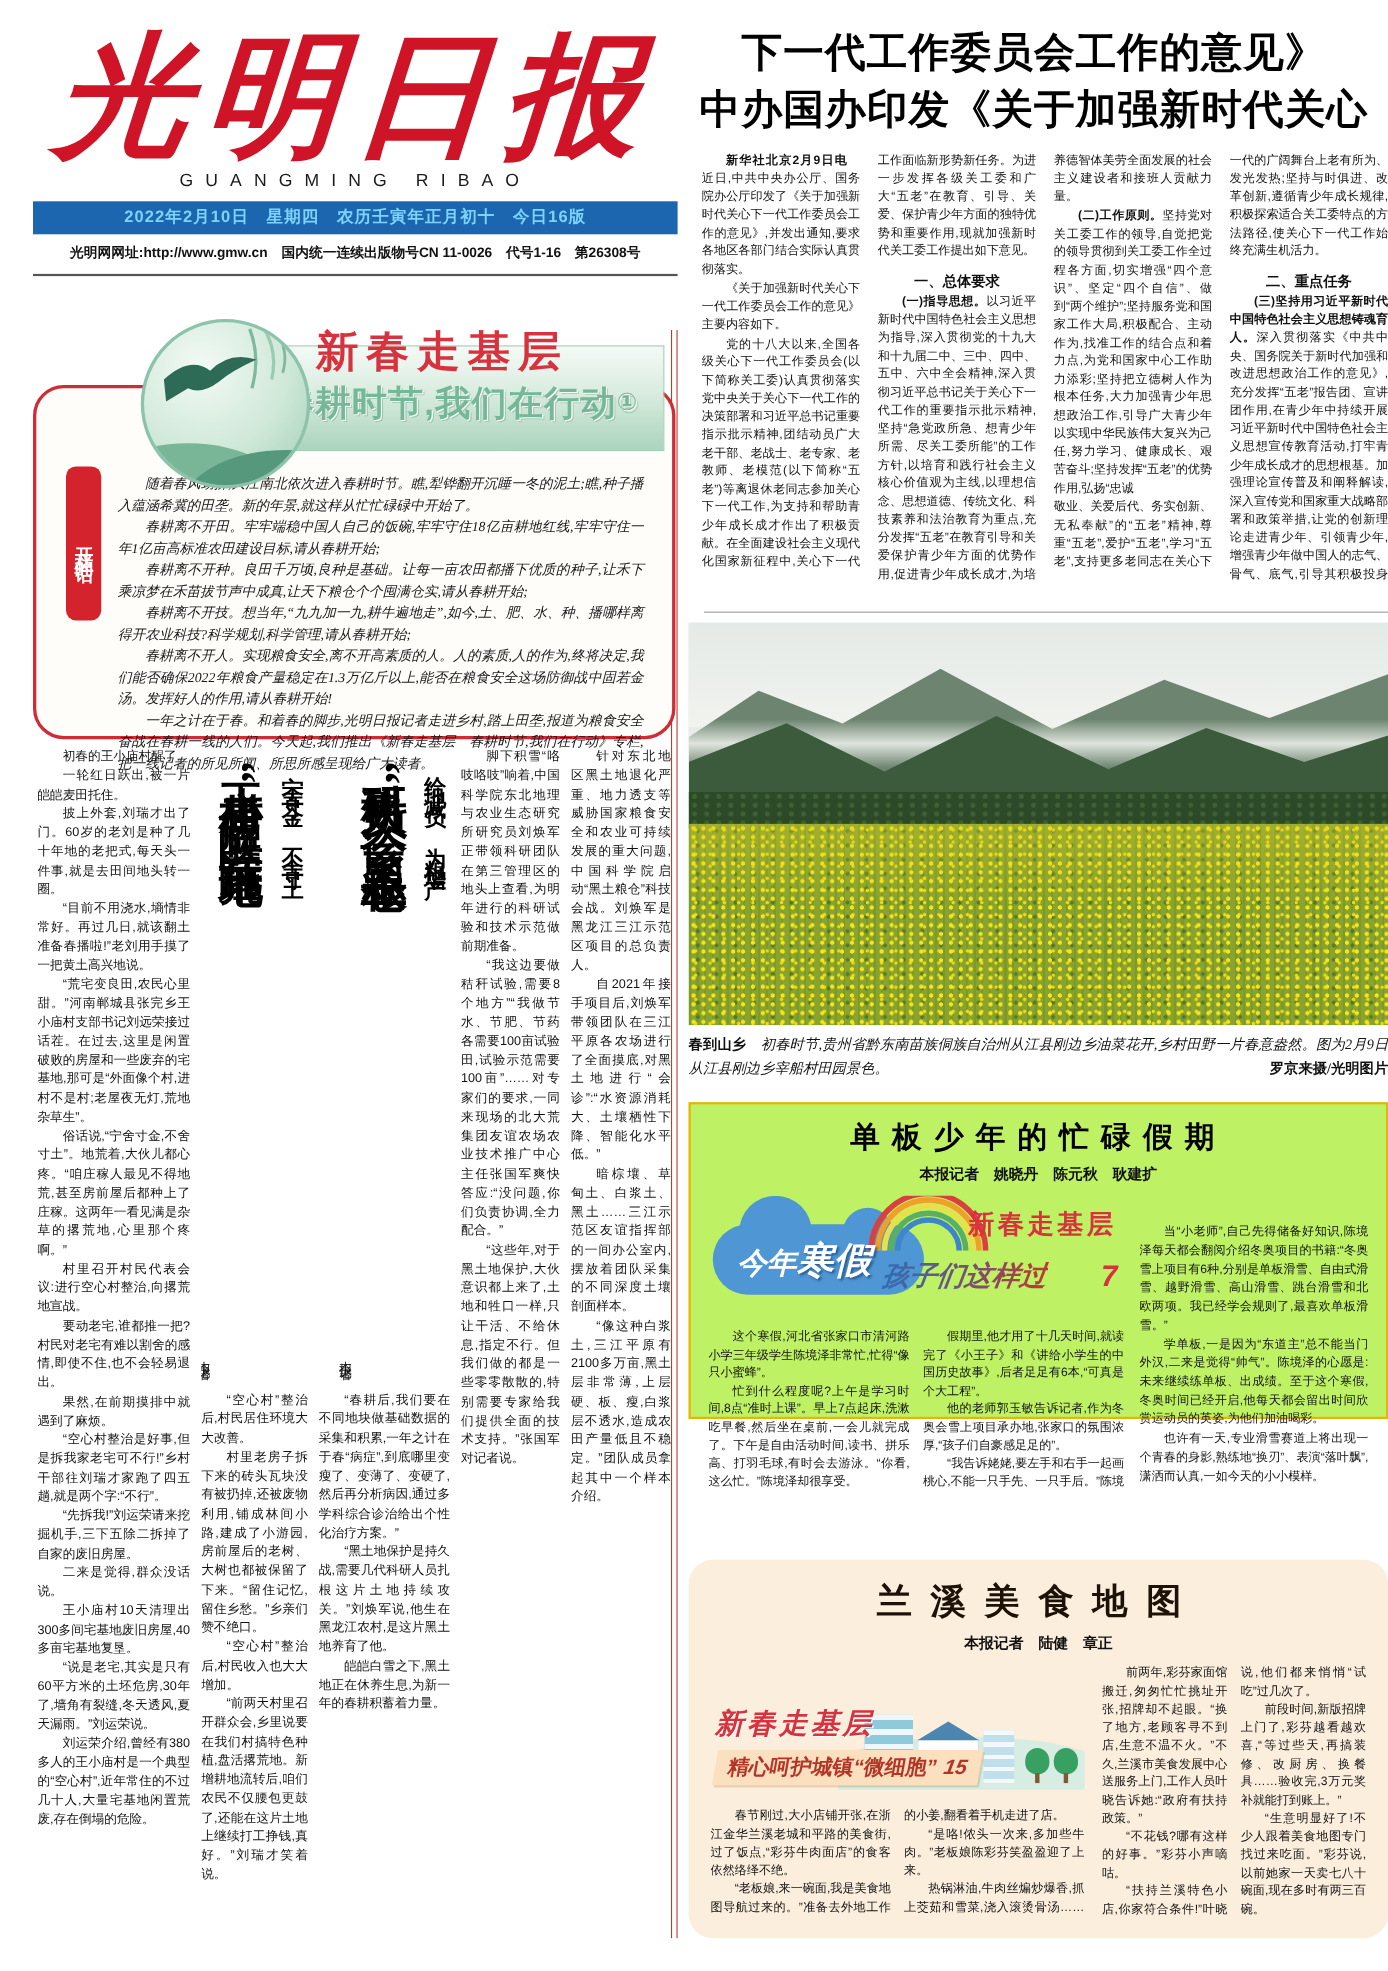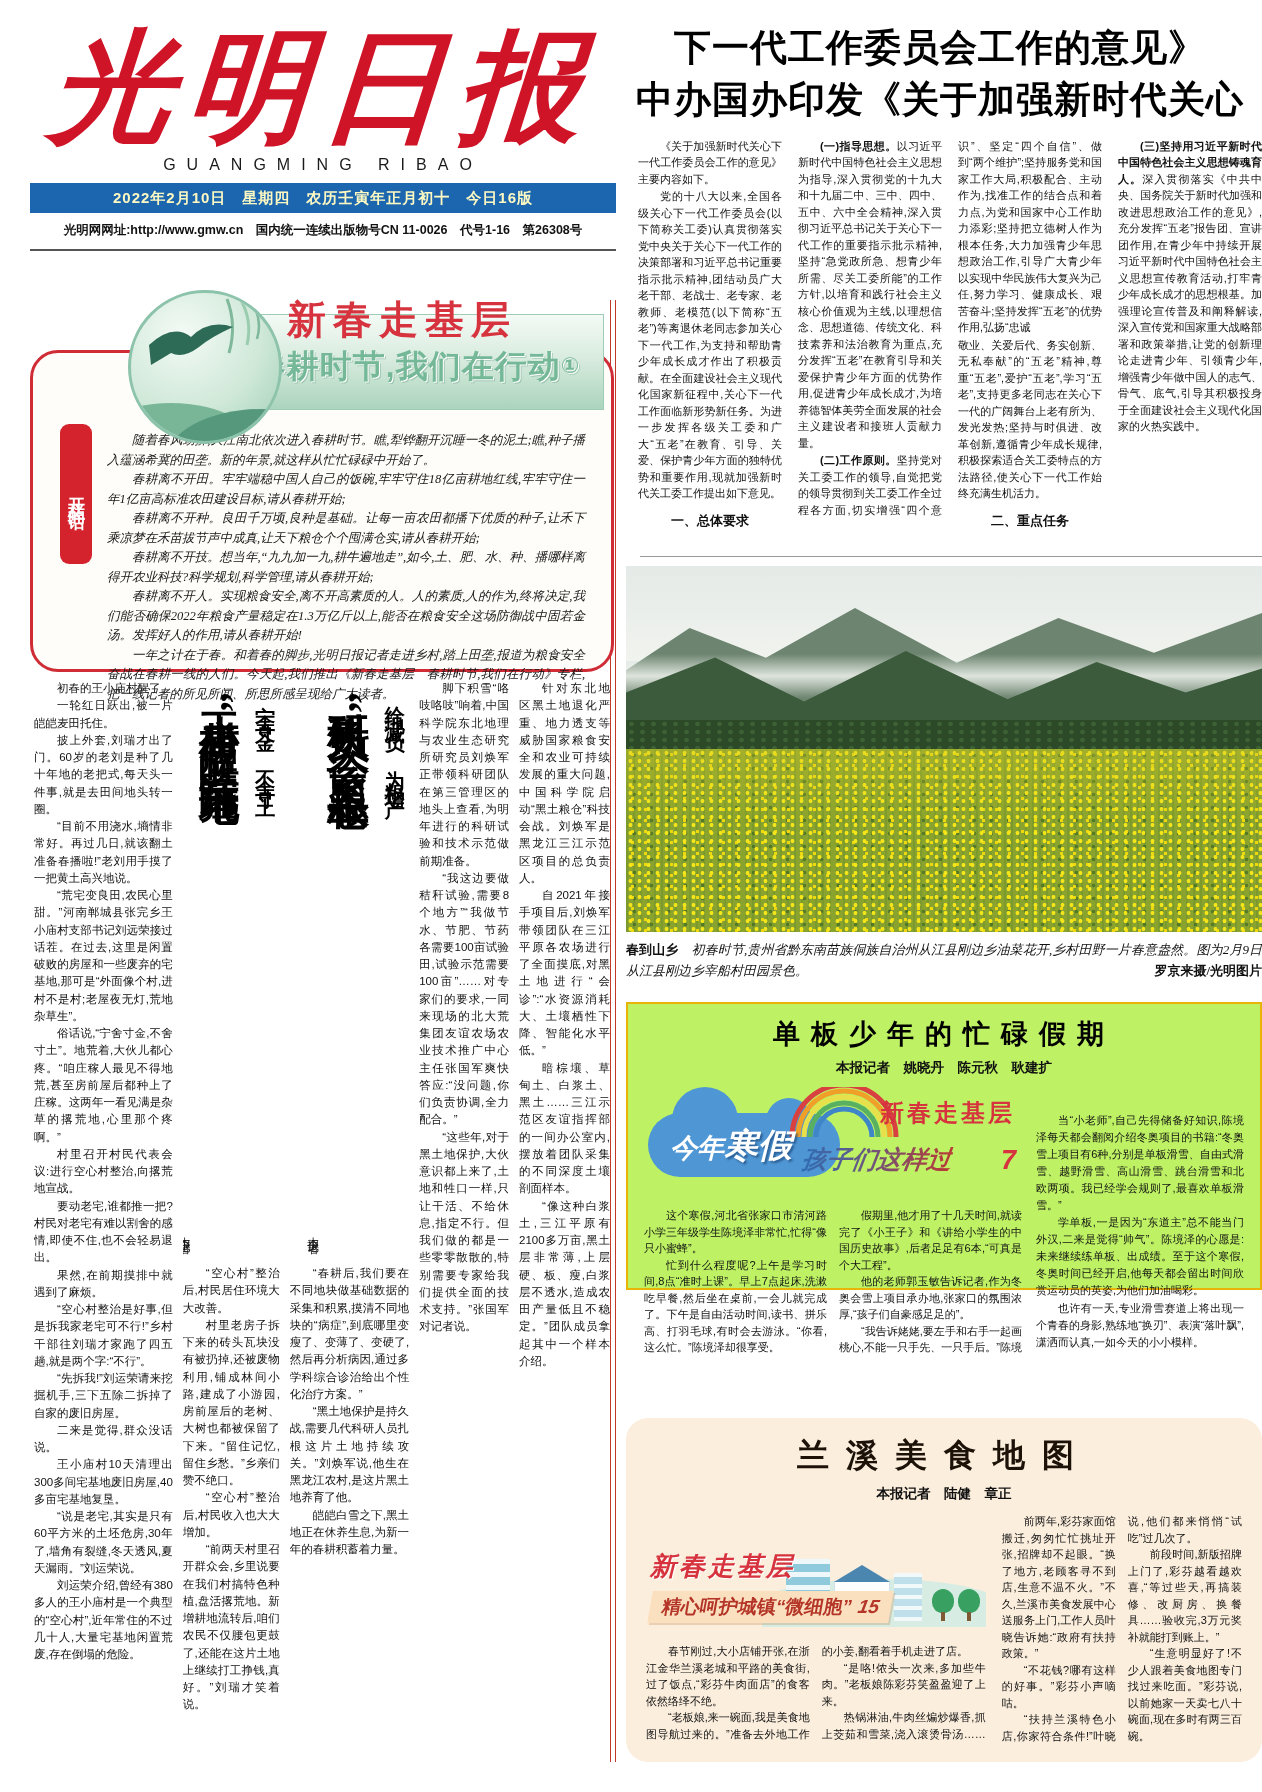--- a/index.html
+++ b/index.html
@@ -8,21 +8,21 @@
   .abs{position:absolute;}
   .serif{font-family:"Liberation Serif","DejaVu Serif",serif;}
   .kai{font-family:"Liberation Serif","DejaVu Serif",serif;font-style:italic;}
   p{margin:0;text-indent:2em;}
   
   #masthead{left:30px;top:16px;width:586px;}
   .calligraphy{font-family:"DejaVu Serif","Liberation Serif",serif;font-weight:bold;font-style:italic;
     color:#ce1426;font-size:122px;line-height:1.15;text-align:center;letter-spacing:14px;
     transform:skewX(-4deg);white-space:nowrap;}
   .roman{text-align:center;font-size:16px;letter-spacing:11px;color:#1a1a1a;margin-top:0px;}
-  .datebar{margin-top:9px;background:#1b66ae;color:#fef9c3;height:30px;line-height:30px;text-align:center;
+  .datebar{margin-top:9px;background:#1b66ae;color:#7dd3fc;height:30px;line-height:30px;text-align:center;
     font-size:15px;font-weight:bold;letter-spacing:1px;}
   .infoline{text-align:center;font-size:12.5px;font-weight:bold;padding:9px 0 10px;border-bottom:2px solid #555;}
   
   #lead{left:618px;top:22px;width:644px;}
   .lead-h{font-size:37px;font-weight:800;text-align:center;line-height:1.4;letter-spacing:1px;color:#000;}
   .lead-body{margin-top:12px;margin-left:20px;height:394px;column-count:4;column-gap:16px;column-fill:auto;
     font-size:11px;line-height:1.5;text-align:justify;overflow:hidden;}
   .lead-body p{margin-bottom:1px;}
   .sec-head{text-align:center;font-weight:bold;font-size:13px;margin:9px 0;text-indent:0;}
   #lead-rule{left:640px;top:556px;width:622px;border-top:1px solid #9a9a9a;}
@@ -143,20 +143,21 @@
     <div class="calligraphy">光明日报</div>
     <div class="roman">GUANGMING RIBAO</div>
     <div class="datebar">2022年2月10日　星期四　农历壬寅年正月初十　今日16版</div>
     <div class="infoline">光明网网址:http://www.gmw.cn　国内统一连续出版物号CN 11-0026　代号1-16　第26308号</div>
   </div>
 
   <div id="lead" class="abs">
     <div class="lead-h">下一代工作委员会工作的意见》</div>
     <div class="lead-h">中办国办印发《关于加强新时代关心</div>
     <div class="lead-body">
+      <p><b>新华社北京2月9日电</b><span>　近日,中共中央办公厅、国务院办公厅印发了《关于加强新时代关心下一代工作委员会工作的意见》,并发出通知,要求各地区各部门结合实际认真贯彻落实。</span></p>
       <p>《关于加强新时代关心下一代工作委员会工作的意见》主要内容如下。</p>
       <p>党的十八大以来,全国各级关心下一代工作委员会(以下简称关工委)认真贯彻落实党中央关于关心下一代工作的决策部署和习近平总书记重要指示批示精神,团结动员广大老干部、老战士、老专家、老教师、老模范(以下简称“五老”)等离退休老同志参加关心下一代工作,为支持和帮助青少年成长成才作出了积极贡献。在全面建设社会主义现代化国家新征程中,关心下一代工作面临新形势新任务。为进一步发挥各级关工委和广大“五老”在教育、引导、关爱、保护青少年方面的独特优势和重要作用,现就加强新时代关工委工作提出如下意见。</p>
       <p class="sec-head">一、总体要求</p>
       <p><b>(一)指导思想。</b><span>以习近平新时代中国特色社会主义思想为指导,深入贯彻党的十九大和十九届二中、三中、四中、五中、六中全会精神,深入贯彻习近平总书记关于关心下一代工作的重要指示批示精神,坚持“急党政所急、想青少年所需、尽关工委所能”的工作方针,以培育和践行社会主义核心价值观为主线,以理想信念、思想道德、传统文化、科技素养和法治教育为重点,充分发挥“五老”在教育引导和关爱保护青少年方面的优势作用,促进青少年成长成才,为培养德智体美劳全面发展的社会主义建设者和接班人贡献力量。</span></p>
       <p><b>(二)工作原则。</b><span>坚持党对关工委工作的领导,自觉把党的领导贯彻到关工委工作全过程各方面,切实增强“四个意识”、坚定“四个自信”、做到“两个维护”;坚持服务党和国家工作大局,积极配合、主动作为,找准工作的结合点和着力点,为党和国家中心工作助力添彩;坚持把立德树人作为根本任务,大力加强青少年思想政治工作,引导广大青少年以实现中华民族伟大复兴为己任,努力学习、健康成长、艰苦奋斗;坚持发挥“五老”的优势作用,弘扬“忠诚</span></p>
       <p style="text-indent:0">敬业、关爱后代、务实创新、无私奉献”的“五老”精神,尊重“五老”,爱护“五老”,学习“五老”,支持更多老同志在关心下一代的广阔舞台上老有所为、发光发热;坚持与时俱进、改革创新,遵循青少年成长规律,积极探索适合关工委特点的方法路径,使关心下一代工作始终充满生机活力。</p>
       <p class="sec-head">二、重点任务</p>
       <p><b>(三)坚持用习近平新时代中国特色社会主义思想铸魂育人。</b><span>深入贯彻落实《中共中央、国务院关于新时代加强和改进思想政治工作的意见》,充分发挥“五老”报告团、宣讲团作用,在青少年中持续开展习近平新时代中国特色社会主义思想宣传教育活动,打牢青少年成长成才的思想根基。加强理论宣传普及和阐释解读,深入宣传党和国家重大战略部署和政策举措,让党的创新理论走进青少年、引领青少年,增强青少年做中国人的志气、骨气、底气,引导其积极投身于全面建设社会主义现代化国家的火热实践中。</span></p>
 
     </div>
@@ -231,21 +232,21 @@
 
     <div class="la-mid2">
       <div class="vhead">
         <div class="vkick">给地减负　为粮增产</div>
         <div class="vtitle vt2">科研人员“会诊”黑土粮仓</div>
         <div class="vbyl">
           <span>本报记者　张士英</span>
         </div>
       </div>
       <div class="underhead ltext">
-          <p>“春耕后,我们要在不同地块做基础数据的采集和积累,摸清不同地块的“病症”,到底哪里变瘦了、变薄了、变硬了,然后再分析病因,通过多学科综合诊治给出个性化治疗方案。”</p>
+          <p>“春耕后,我们要在不同地块做基础数据的采集和积累,一年之计在于春“病症”,到底哪里变瘦了、变薄了、变硬了,然后再分析病因,通过多学科综合诊治给出个性化治疗方案。”</p>
           <p>“黑土地保护是持久战,需要几代科研人员扎根这片土地持续攻关。”刘焕军说,他生在黑龙江农村,是这片黑土地养育了他。</p>
           <p>皑皑白雪之下,黑土地正在休养生息,为新一年的春耕积蓄着力量。</p>
         </div>
     </div>
 
     <div class="la-col4 ltext">
         <p>脚下积雪“咯吱咯吱”响着,中国科学院东北地理与农业生态研究所研究员刘焕军正带领科研团队在第三管理区的地头上查看,为明年进行的科研试验和技术示范做前期准备。</p>
         <p>“我这边要做秸秆试验,需要8个地方”“我做节水、节肥、节药各需要100亩试验田,试验示范需要100亩”……对专家们的要求,一同来现场的北大荒集团友谊农场农业技术推广中心主任张国军爽快答应:“没问题,你们负责协调,全力配合。”</p>
         <p>“这些年,对于黑土地保护,大伙意识都上来了,土地和牲口一样,只让干活、不给休息,指定不行。但我们做的都是一些零零散散的,特别需要专家给我们提供全面的技术支持。”张国军对记者说。</p>
       </div>

